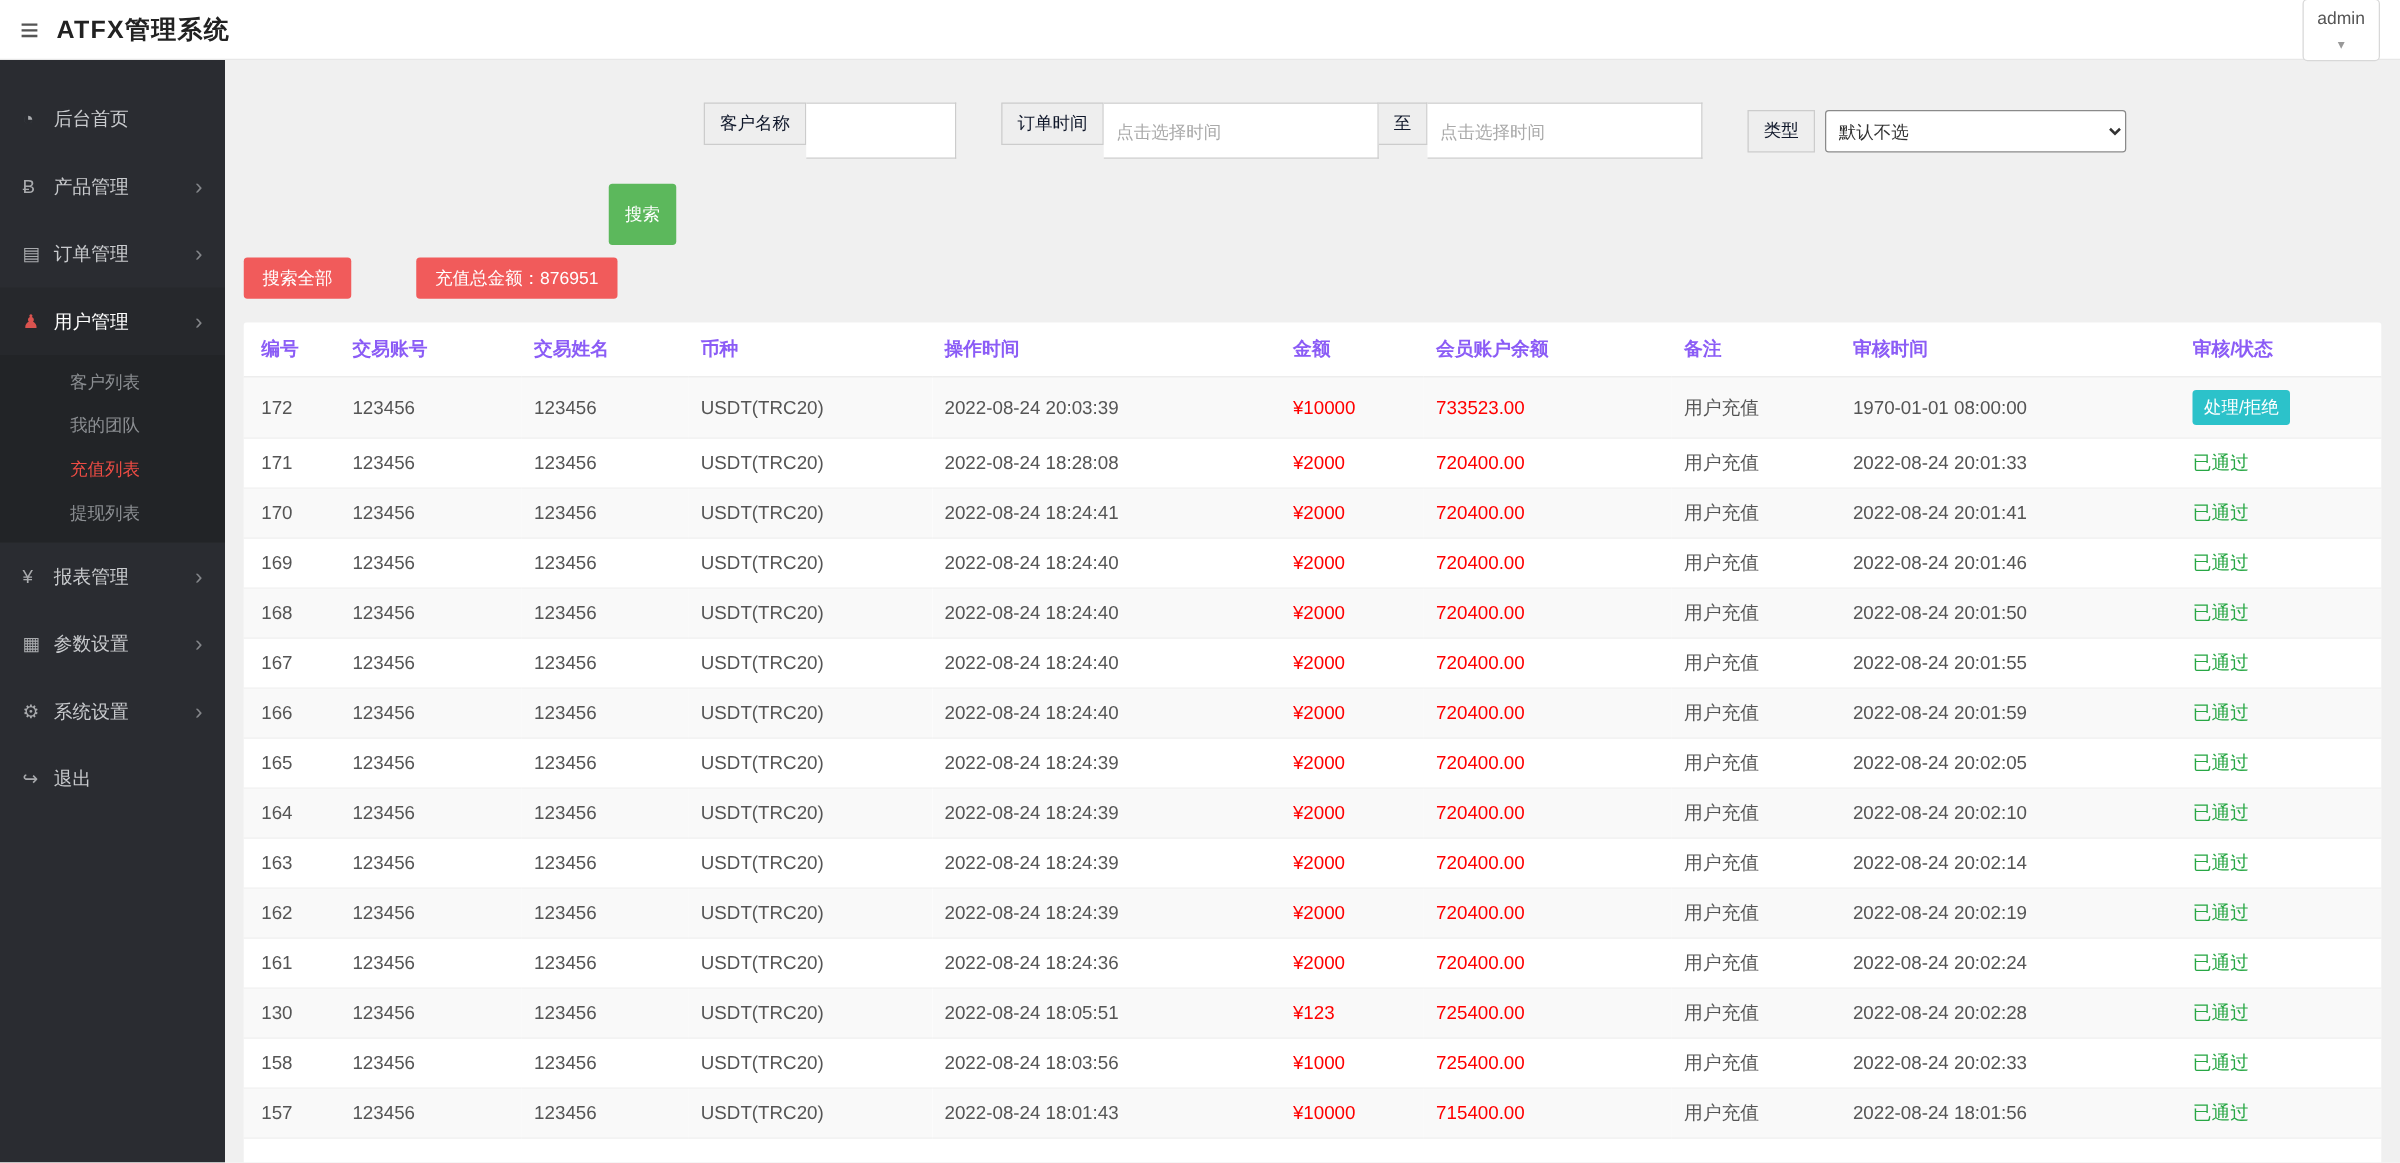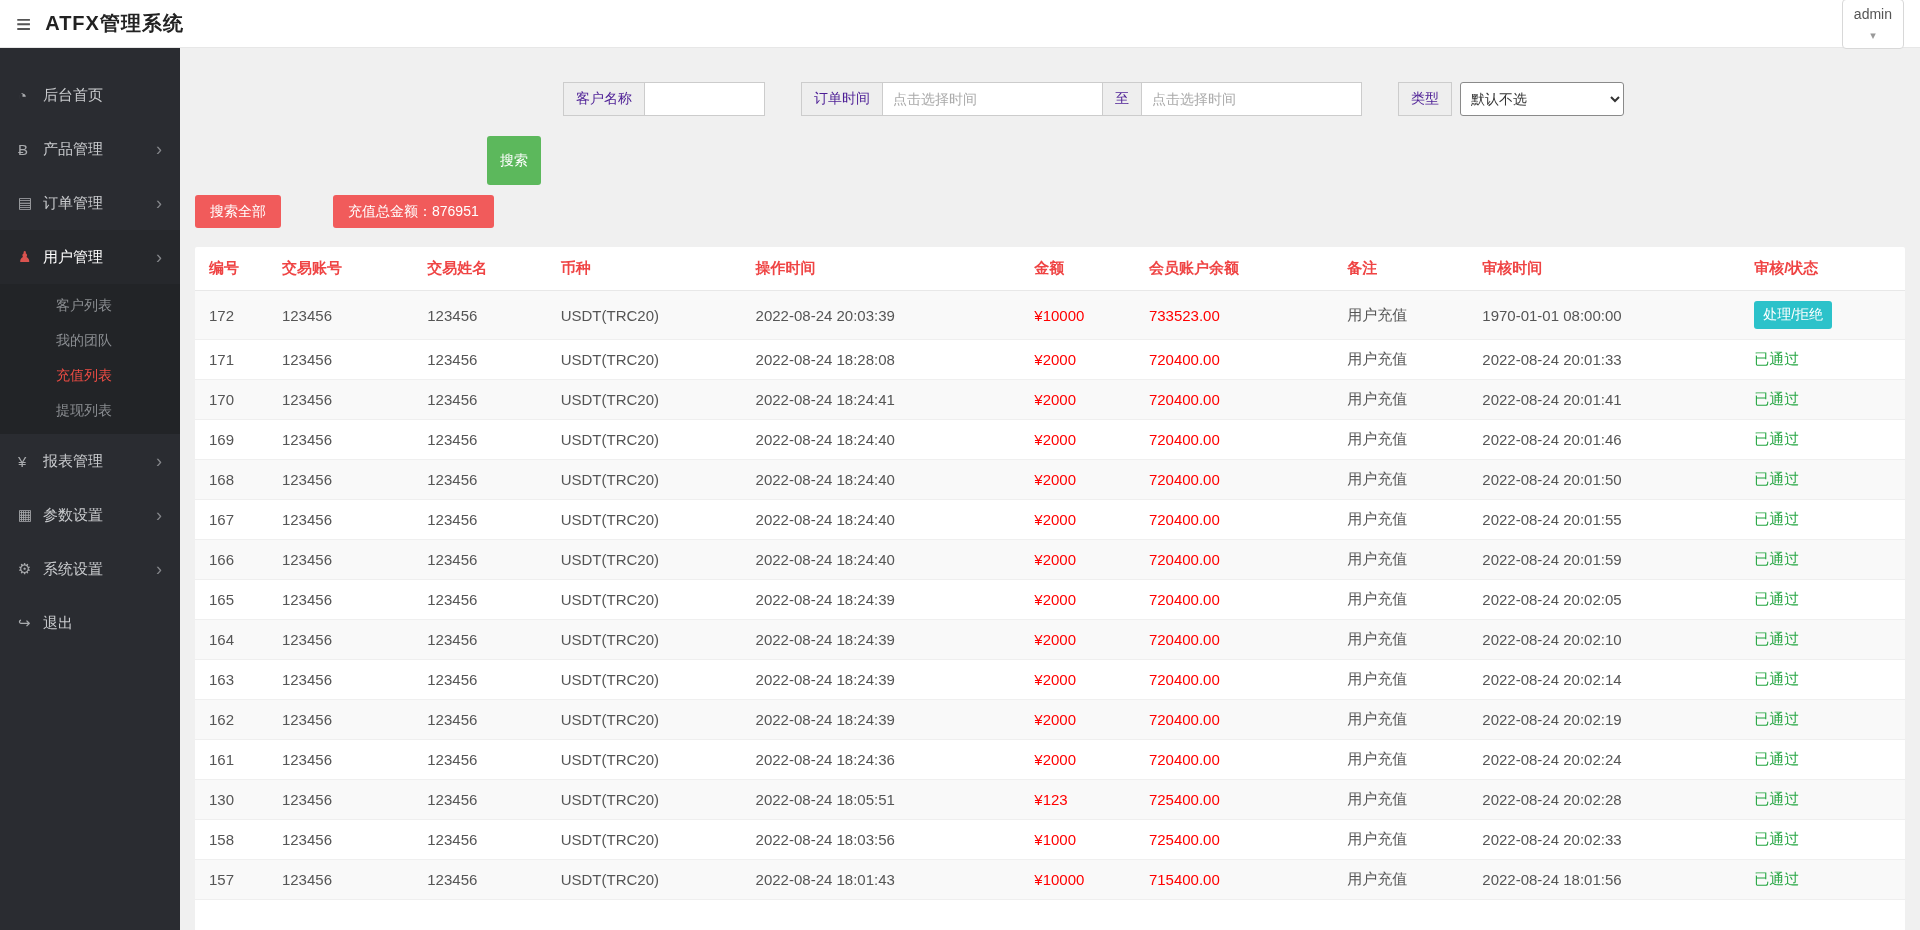--- a/index.html
+++ b/index.html
@@ -30,41 +30,41 @@
   .submenu { background:#222427; padding:4px 10px 6px; }
   .sub-item { height:35px; line-height:35px; padding-left:46px; font-size:14px;
     color:#8b8e92; cursor:pointer; }
   .sub-item.active { color:#ee4c44; }
 
   
   .main { grid-row:2; padding:34px 15px 0; overflow:hidden; }
   .filter-row1 { display:flex; align-items:center; margin-left:368px; }
   .input-group { display:flex; align-items:stretch; }
   .gap36 { margin-left:36px; }
-  .ig-addon { background:#eee; border:1px solid #ccc; color:#4c1d95; font-size:14px;
+  .ig-addon { background:#eee; border:1px solid #ccc; color:#0f172a; font-size:14px;
     display:flex; align-items:center; padding:0 12px; white-space:nowrap; height:34px;text-align:center; }
-  .ig-input { border:1px solid #ccc; border-left:none; height:34px; padding:0 10px;
+  .ig-input { border:1px solid #ccc; border-left:none; height:45px; padding:0 10px;
     font-size:14px; color:#555; outline:none; background:#fff; }
   .ig-input::placeholder { color:#aaa; }
   .w120 { width:120px; } .w220 { width:220px; }
   .mid-addon { border-left:none; }
-  .type-select { margin-left:8px; width:164px; height:34px; font-size:14px; color:#333;
+  .type-select { margin-left:8px; width:241px; height:34px; font-size:14px; color:#333;
     border:1px solid #8a8a8a; border-radius:3px; background:#fff; padding:0 6px; }
   .filter-row2 { margin-top:20px; margin-left:292px; }
   .btn-green { background:#5cb85c; color:#fff; border:none; border-radius:3px;
     height:49px; padding:0 13px; font-size:14px; cursor:pointer; }
   .action-row { margin-top:10px; display:flex;gap:29px; }
   .btn-red { background:#f15b5b; color:#fff; border:none; border-radius:3px;
     height:33px; padding:0 15px; font-size:14px; cursor:pointer; margin-right:23px; }
 
   
   .card { margin-top:19px; background:#fff; border-radius:2px; min-height:696px; }
   .card-title { padding:17px 18px 15px; color:#9a9a9a; font-size:17px; }
   table { width:100%; border-collapse:collapse; table-layout:fixed; font-size:15px; color:#555; }
-  th { text-align:left; font-weight:bold; color:#ef4444; padding:12px 10px;
+  th { text-align:left; font-weight:bold; color:#8b5cf6; padding:12px 10px;
     border-bottom:1px solid #e8e8e8; white-space:nowrap; }
   td { padding:10px 10px; border-bottom:1px solid #efefef; white-space:nowrap;
     overflow:hidden; text-overflow:ellipsis; }
   th:first-child, td:first-child { padding-left:14px; }
   tbody tr:nth-child(odd) { background:#f9f9f9; }
   .red { color:#ff0000; }
   .status-pending { background:#2cc2ca; color:#fff; border-radius:3px; padding:5px 9px;
     font-size:14px; cursor:pointer; display:inline-block; }
   .status-pass { color:#28a745; }
   col.c-id{width:4.5%} col.c-acct{width:8.5%} col.c-name{width:7.8%} col.c-cur{width:11.4%}

